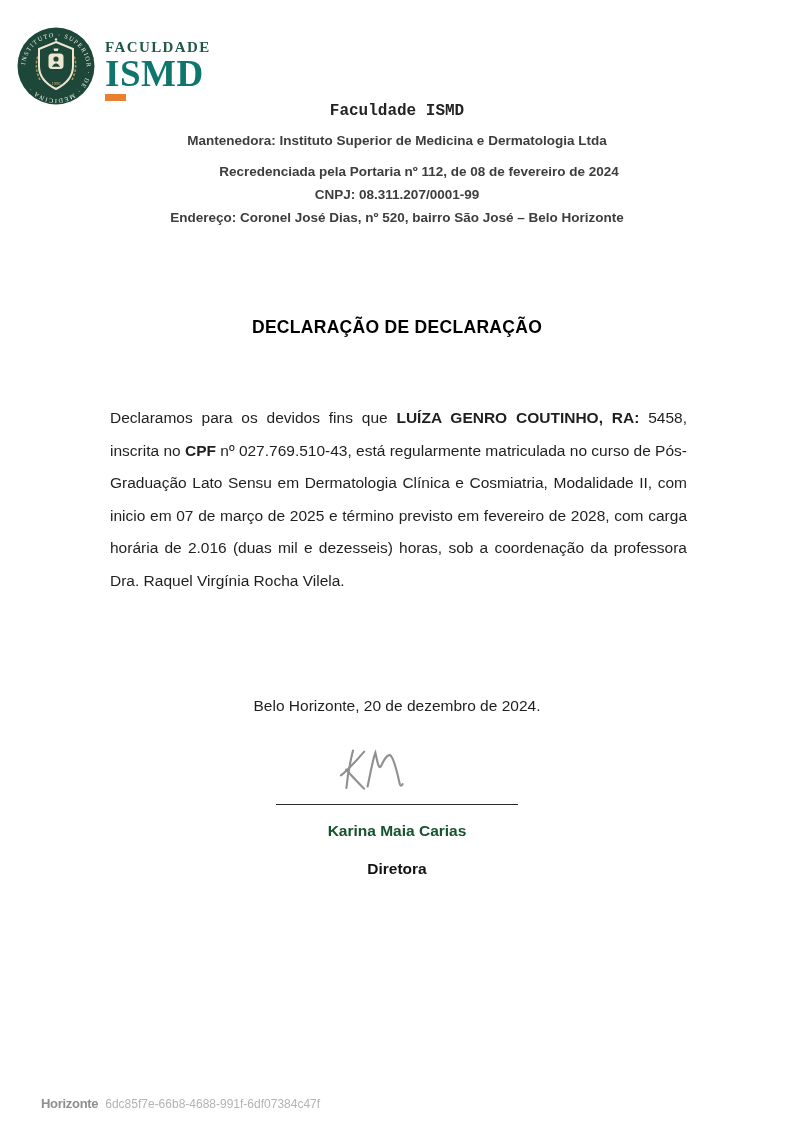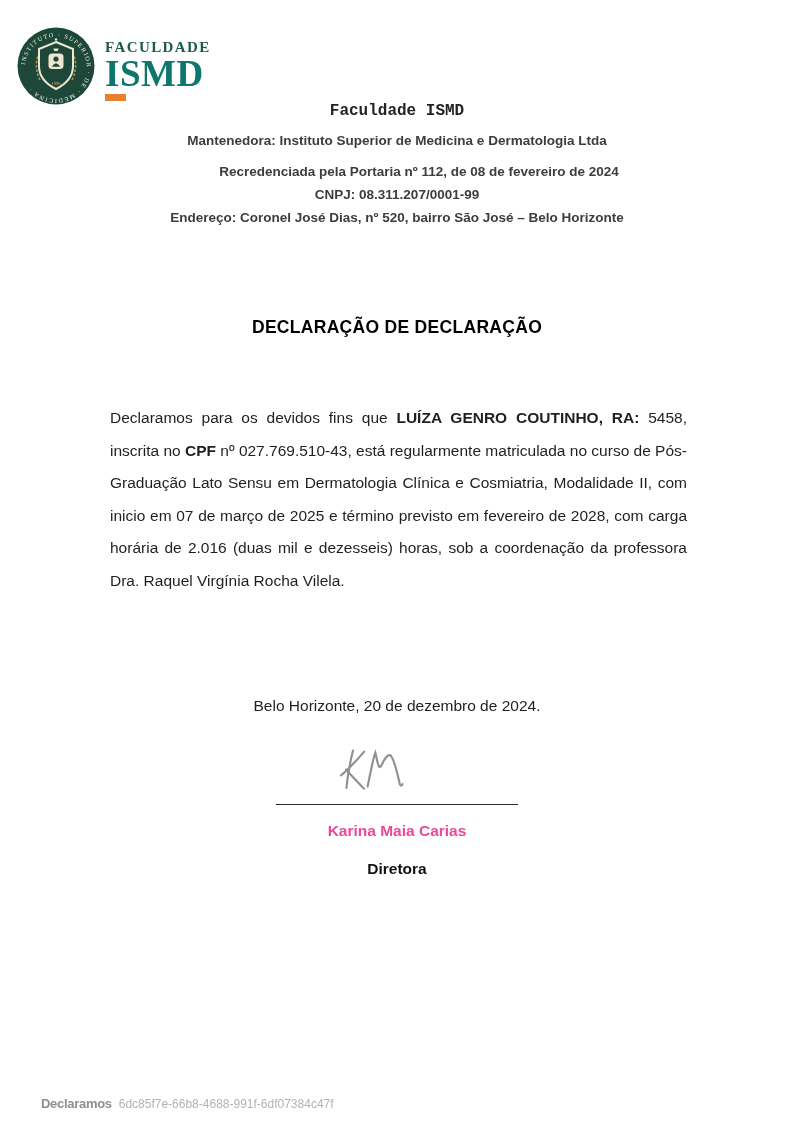--- a/index.html
+++ b/index.html
@@ -54,21 +54,21 @@
     margin:64px 107px 0 110px;
     font-size:15.5px; line-height:32.5px;
     text-align:justify; color:#1f1f1f;
   }
 
   
   .date-line { margin-top:100px; text-align:center; font-size:15.5px; line-height:18px; color:#1f1f1f; }
   .sig-block { margin-top:28px; text-align:center; }
   .sig-initials { display:block; margin:0 auto; position:relative; left:-28px; }
   .sig-rule { width:242px; height:0; border-top:1.4px solid #2a2a2a; margin:13px auto 0; }
-  .sig-name { margin-top:17px; font-size:15.5px; font-weight:700; color:#ec4899; line-height:18px; }
+  .sig-name { margin-top:17px; font-size:15.5px; font-weight:700; color:#14532d; line-height:18px; }
   .sig-role { margin-top:20px; font-size:15.5px; font-weight:700; color:#111; line-height:18px; }
 
   
   .footer { position:absolute; left:41px; top:1096px; display:flex; align-items:baseline; gap:7px; }
   .footer-brand { font-size:13px; font-weight:700; color:#8f8f8f; letter-spacing:-0.3px; }
   .footer-id { font-size:12px; color:#b3b3b3; }
 </style>
 </head>
 <body>
 
@@ -128,17 +128,17 @@
         <path d="M15 27 C21 35 28 43 33 49"></path>
         <path d="M37 47 C41 33 45 17 48 11 C49.5 20 50 30 53 26 C56 21 60 13 64 15 C67.5 19 70 33 72 47 C72.5 49 73.5 49 75 47"></path>
       </g>
     </svg>
     <div class="sig-rule"></div>
     <div class="sig-name">Karina Maia Carias</div>
     <div class="sig-role">Diretora</div>
   </div>
 
   <div class="footer">
-    <span class="footer-brand">Declaramos</span>
+    <span class="footer-brand">Horizonte</span>
     <span class="footer-id">6dc85f7e-66b8-4688-991f-6df07384c47f</span>
   </div>
 
 </div>
 
 </body></html>

